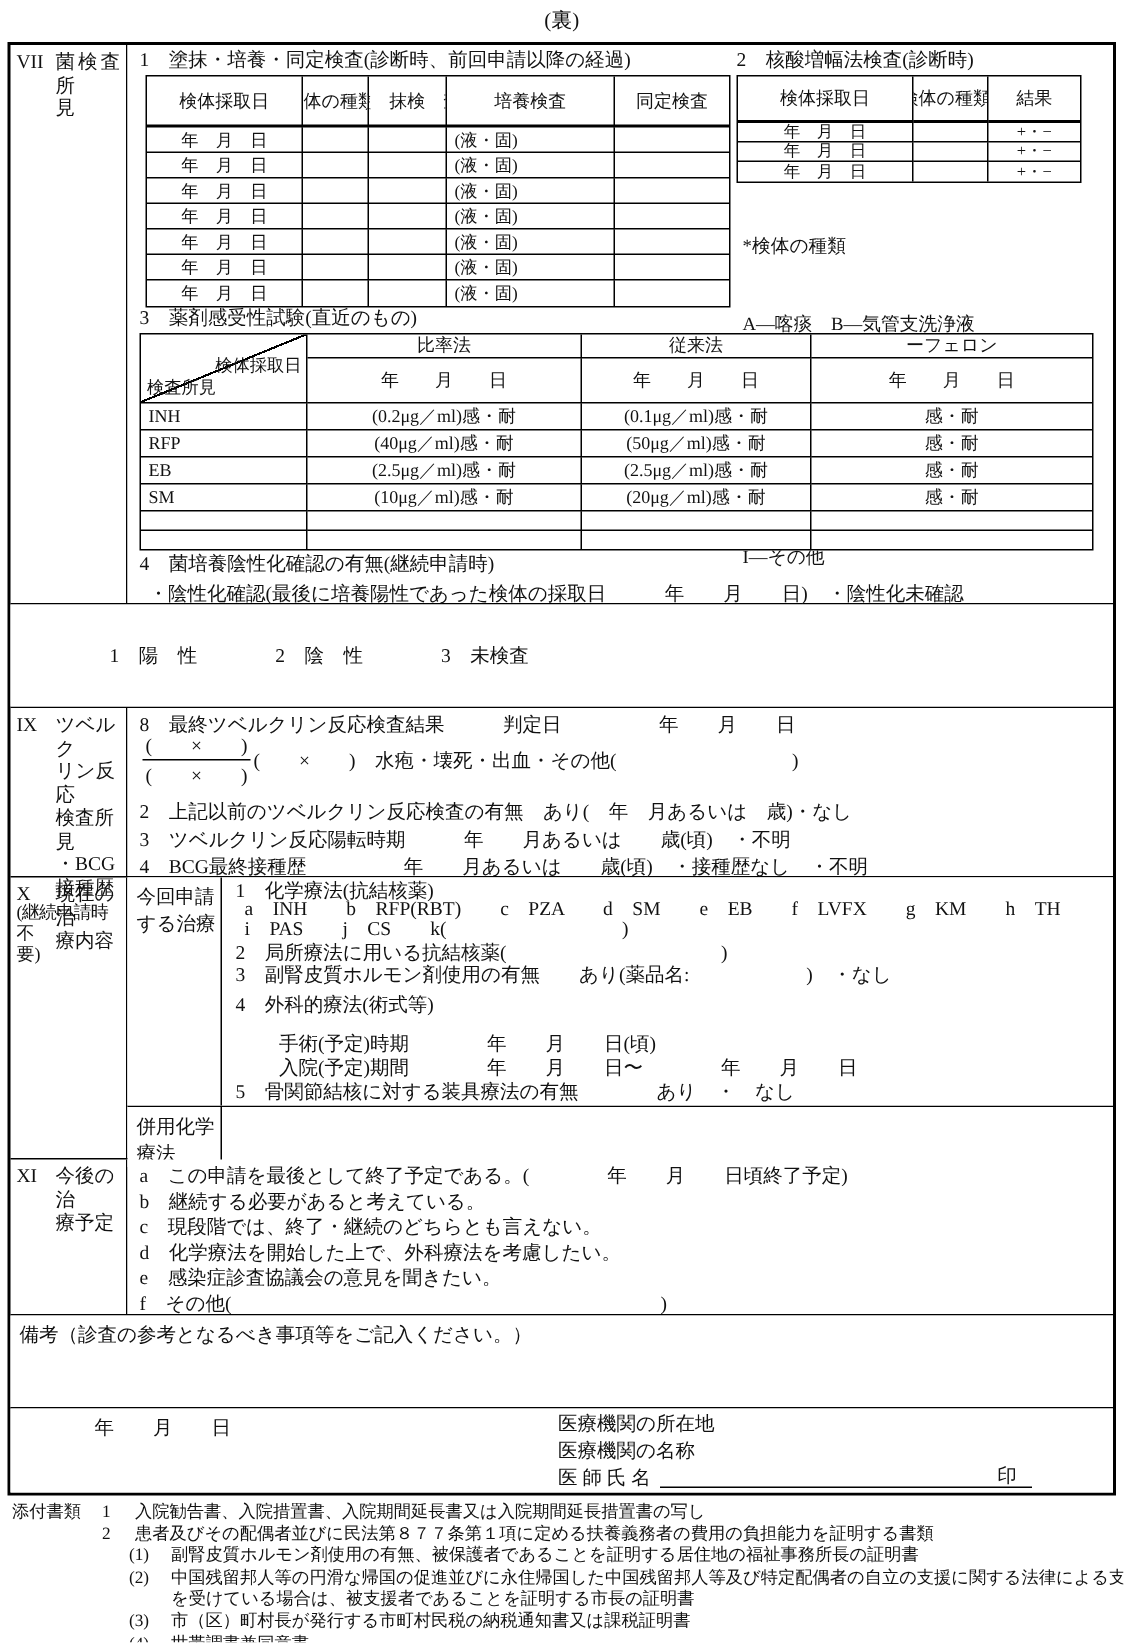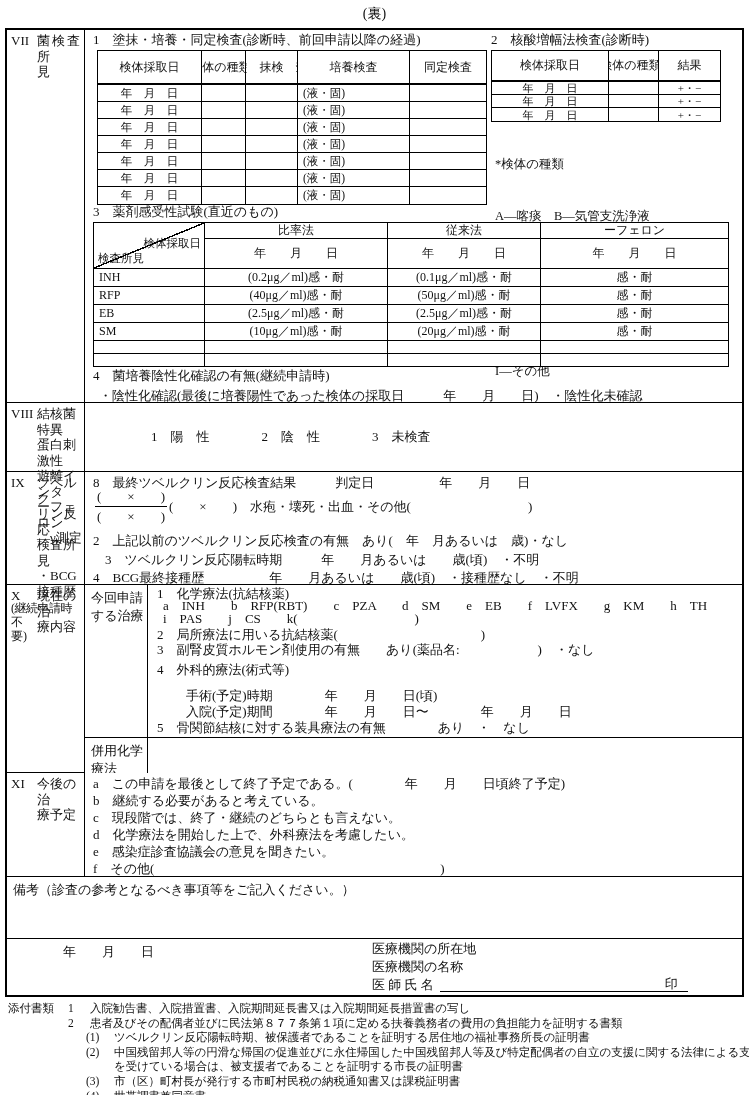--- a/index.html
+++ b/index.html
@@ -189,30 +189,20 @@
             <div class="nb"></div>
             <div class="nr nb"></div>
         </div>
 
         <div class="abs" style="top:339px;left:8px">4　菌培養陰性化確認の有無(継続申請時)</div>
         <div class="abs" style="top:359px;left:14px">・陰性化確認(最後に培養陽性であった検体の採取日　　　年　　月　　日)　・陰性化未確認</div>
       </div>
     </div>
 
     <div class="row" style="height:69px">
-      <div class="lab">
-        <div class="lr">
-            <span class="ln">VIII</span>
-            <span>結核菌特異</span>
-          </div>
-        <div class="li">蛋白刺激性</div>
-        <div class="li">遊離インタ</div>
-        <div class="li">ーフェロン</div>
-        <div class="li">—γ測定</div>
-      </div>
       <div class="cell">
         <div class="s8c">1　陽　性　　　　2　陰　性　　　　3　未検査</div>
       </div>
     </div>
 
     <div class="row" style="height:113px">
       <div class="lab">
         <div class="lr">
             <span class="ln">IX</span>
             <span>ツベルク</span>
@@ -224,21 +214,21 @@
         <div class="lnote">(継続申請時不</div>
         <div class="lnote2">要)</div>
       </div>
       <div class="cell">
         <div class="abs" style="top:4px;left:8px">8　最終ツベルクリン反応検査結果　　　判定日　　　　　年　　月　　日</div>
         <div class="frow" style="top:15px;left:10px">
           <span class="frac"><span class="fn">(　　×　　)</span><span class="fd">(　　×　　)</span></span>
           <span>(　　×　　)　水疱・壊死・出血・その他(　　　　　　　　　)</span>
         </div>
         <div class="abs" style="top:62px;left:8px">2　上記以前のツベルクリン反応検査の有無　あり(　年　月あるいは　歳)・なし</div>
-        <div class="abs" style="top:81px;left:20px">3　ツベルクリン反応陽転時期　　　年　　月あるいは　　歳(頃)　・不明</div>
+        <div class="abs" style="top:81px;left:8px">3　ツベルクリン反応陽転時期　　　年　　月あるいは　　歳(頃)　・不明</div>
         <div class="abs" style="top:99px;left:8px">4　BCG最終接種歴　　　　　年　　月あるいは　　歳(頃)　・接種歴なし　・不明</div>
       </div>
     </div>
 
     <div class="row" style="height:188px">
       <div class="lab">
         <div class="lr">
             <span class="ln">X</span>
             <span>現在の治</span>
           </div>
@@ -312,21 +302,21 @@
       <span class="a-label">添付書類</span>
       <span class="a-n">1</span>
       <span>入院勧告書、入院措置書、入院期間延長書又は入院期間延長措置書の写し</span>
     </div>
     <div class="arow p60">
       <span class="a-n">2</span>
       <span>患者及びその配偶者並びに民法第８７７条第１項に定める扶養義務者の費用の負担能力を証明する書類</span>
     </div>
     <div class="arow p78">
       <span class="a-n2">(1)</span>
-      <span>ツベルクリン反応陽転時期、被保護者であることを証明する居住地の福祉事務所長の証明書</span>
+      <span>副腎皮質ホルモン剤使用の有無、被保護者であることを証明する居住地の福祉事務所長の証明書</span>
     </div>
     <div class="arow p78">
       <span class="a-n2">(2)</span>
       <span>中国残留邦人等の円滑な帰国の促進並びに永住帰国した中国残留邦人等及び特定配偶者の自立の支援に関する法律による支援給付</span>
     </div>
     <div class="arow p106">
       <span>を受けている場合は、被支援者であることを証明する市長の証明書</span>
     </div>
     <div class="arow p78">
       <span class="a-n2">(3)</span>

